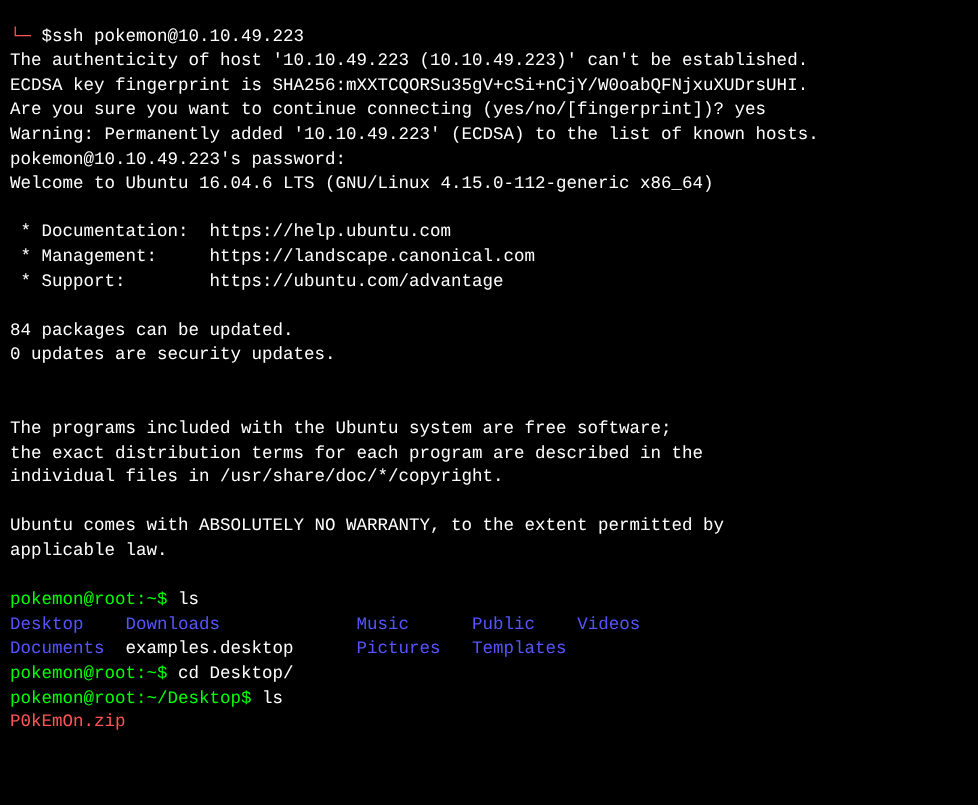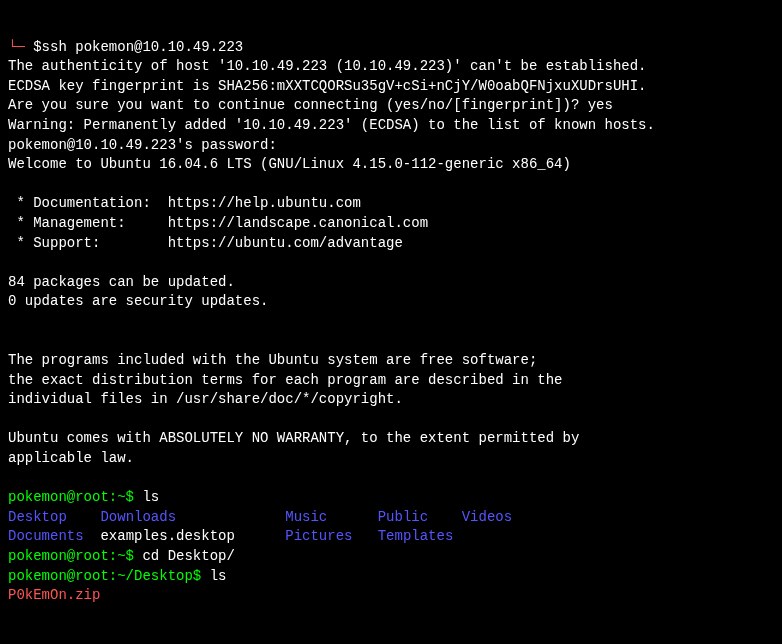--- a/index.html
+++ b/index.html
@@ -16,21 +16,21 @@
       font-family: 'Courier New', Courier, monospace;
       font-size: 14px;
       line-height: 1.4;
     }
 
     #terminal {
       background-color: #000000;
       color: #ffffff;
       width: 782px;
       height: 636px;
-      padding: 18px 8px;
+      padding: 1px 8px;
       white-space: pre;
       overflow: hidden;
     }
   </style>
 </head>
 <body>
 
 <div id="terminal">
 <div style="display: block; white-space: pre;"><span style="color: rgb(255, 85, 85);">└─ </span><span style="color: rgb(255, 255, 255);">$ssh pokemon@10.10.49.223</span></div><div style="display: block; white-space: pre;"><span style="color: rgb(255, 255, 255);">The authenticity of host '10.10.49.223 (10.10.49.223)' can't be established.</span></div><div style="display: block; white-space: pre;"><span style="color: rgb(255, 255, 255);">ECDSA key fingerprint is SHA256:mXXTCQORSu35gV+cSi+nCjY/W0oabQFNjxuXUDrsUHI.</span></div><div style="display: block; white-space: pre;"><span style="color: rgb(255, 255, 255);">Are you sure you want to continue connecting (yes/no/[fingerprint])? yes</span></div><div style="display: block; white-space: pre;"><span style="color: rgb(255, 255, 255);">Warning: Permanently added '10.10.49.223' (ECDSA) to the list of known hosts.</span></div><div style="display: block; white-space: pre;"><span style="color: rgb(255, 255, 255);">pokemon@10.10.49.223's password:</span></div><div style="display: block; white-space: pre;"><span style="color: rgb(255, 255, 255);">Welcome to Ubuntu 16.04.6 LTS (GNU/Linux 4.15.0-112-generic x86_64)</span></div><div style="display: block; white-space: pre; height: 19.6px;">&nbsp;</div><div style="display: block; white-space: pre;"><span style="color: rgb(255, 255, 255);"> * Documentation:  https://help.ubuntu.com</span></div><div style="display: block; white-space: pre;"><span style="color: rgb(255, 255, 255);"> * Management:     https://landscape.canonical.com</span></div><div style="display: block; white-space: pre;"><span style="color: rgb(255, 255, 255);"> * Support:        https://ubuntu.com/advantage</span></div><div style="display: block; white-space: pre; height: 19.6px;">&nbsp;</div><div style="display: block; white-space: pre;"><span style="color: rgb(255, 255, 255);">84 packages can be updated.</span></div><div style="display: block; white-space: pre;"><span style="color: rgb(255, 255, 255);">0 updates are security updates.</span></div><div style="display: block; white-space: pre; height: 19.6px;">&nbsp;</div><div style="display: block; white-space: pre; height: 19.6px;">&nbsp;</div><div style="display: block; white-space: pre;"><span style="color: rgb(255, 255, 255);">The programs included with the Ubuntu system are free software;</span></div><div style="display: block; white-space: pre;"><span style="color: rgb(255, 255, 255);">the exact distribution terms for each program are described in the</span></div><div style="display: block; white-space: pre;"><span style="color: rgb(255, 255, 255);">individual files in /usr/share/doc/*/copyright.</span></div><div style="display: block; white-space: pre; height: 19.6px;">&nbsp;</div><div style="display: block; white-space: pre;"><span style="color: rgb(255, 255, 255);">Ubuntu comes with ABSOLUTELY NO WARRANTY, to the extent permitted by</span></div><div style="display: block; white-space: pre;"><span style="color: rgb(255, 255, 255);">applicable law.</span></div><div style="display: block; white-space: pre; height: 19.6px;">&nbsp;</div><div style="display: block; white-space: pre;"><span style="color: rgb(0, 255, 0);">pokemon@root:~$ </span><span style="color: rgb(255, 255, 255);">ls</span></div><div style="display: block; white-space: pre;"><span style="color: rgb(85, 85, 255);">Desktop    </span><span style="color: rgb(85, 85, 255);">Downloads             </span><span style="color: rgb(85, 85, 255);">Music      </span><span style="color: rgb(85, 85, 255);">Public    </span><span style="color: rgb(85, 85, 255);">Videos</span></div><div style="display: block; white-space: pre;"><span style="color: rgb(85, 85, 255);">Documents  </span><span style="color: rgb(255, 255, 255);">examples.desktop      </span><span style="color: rgb(85, 85, 255);">Pictures   </span><span style="color: rgb(85, 85, 255);">Templates</span></div><div style="display: block; white-space: pre;"><span style="color: rgb(0, 255, 0);">pokemon@root:~$ </span><span style="color: rgb(255, 255, 255);">cd Desktop/</span></div><div style="display: block; white-space: pre;"><span style="color: rgb(0, 255, 0);">pokemon@root:~/Desktop$ </span><span style="color: rgb(255, 255, 255);">ls</span></div><div style="display: block; white-space: pre;"><span style="color: rgb(255, 85, 85);">P0kEmOn.zip</span></div></div>
 

